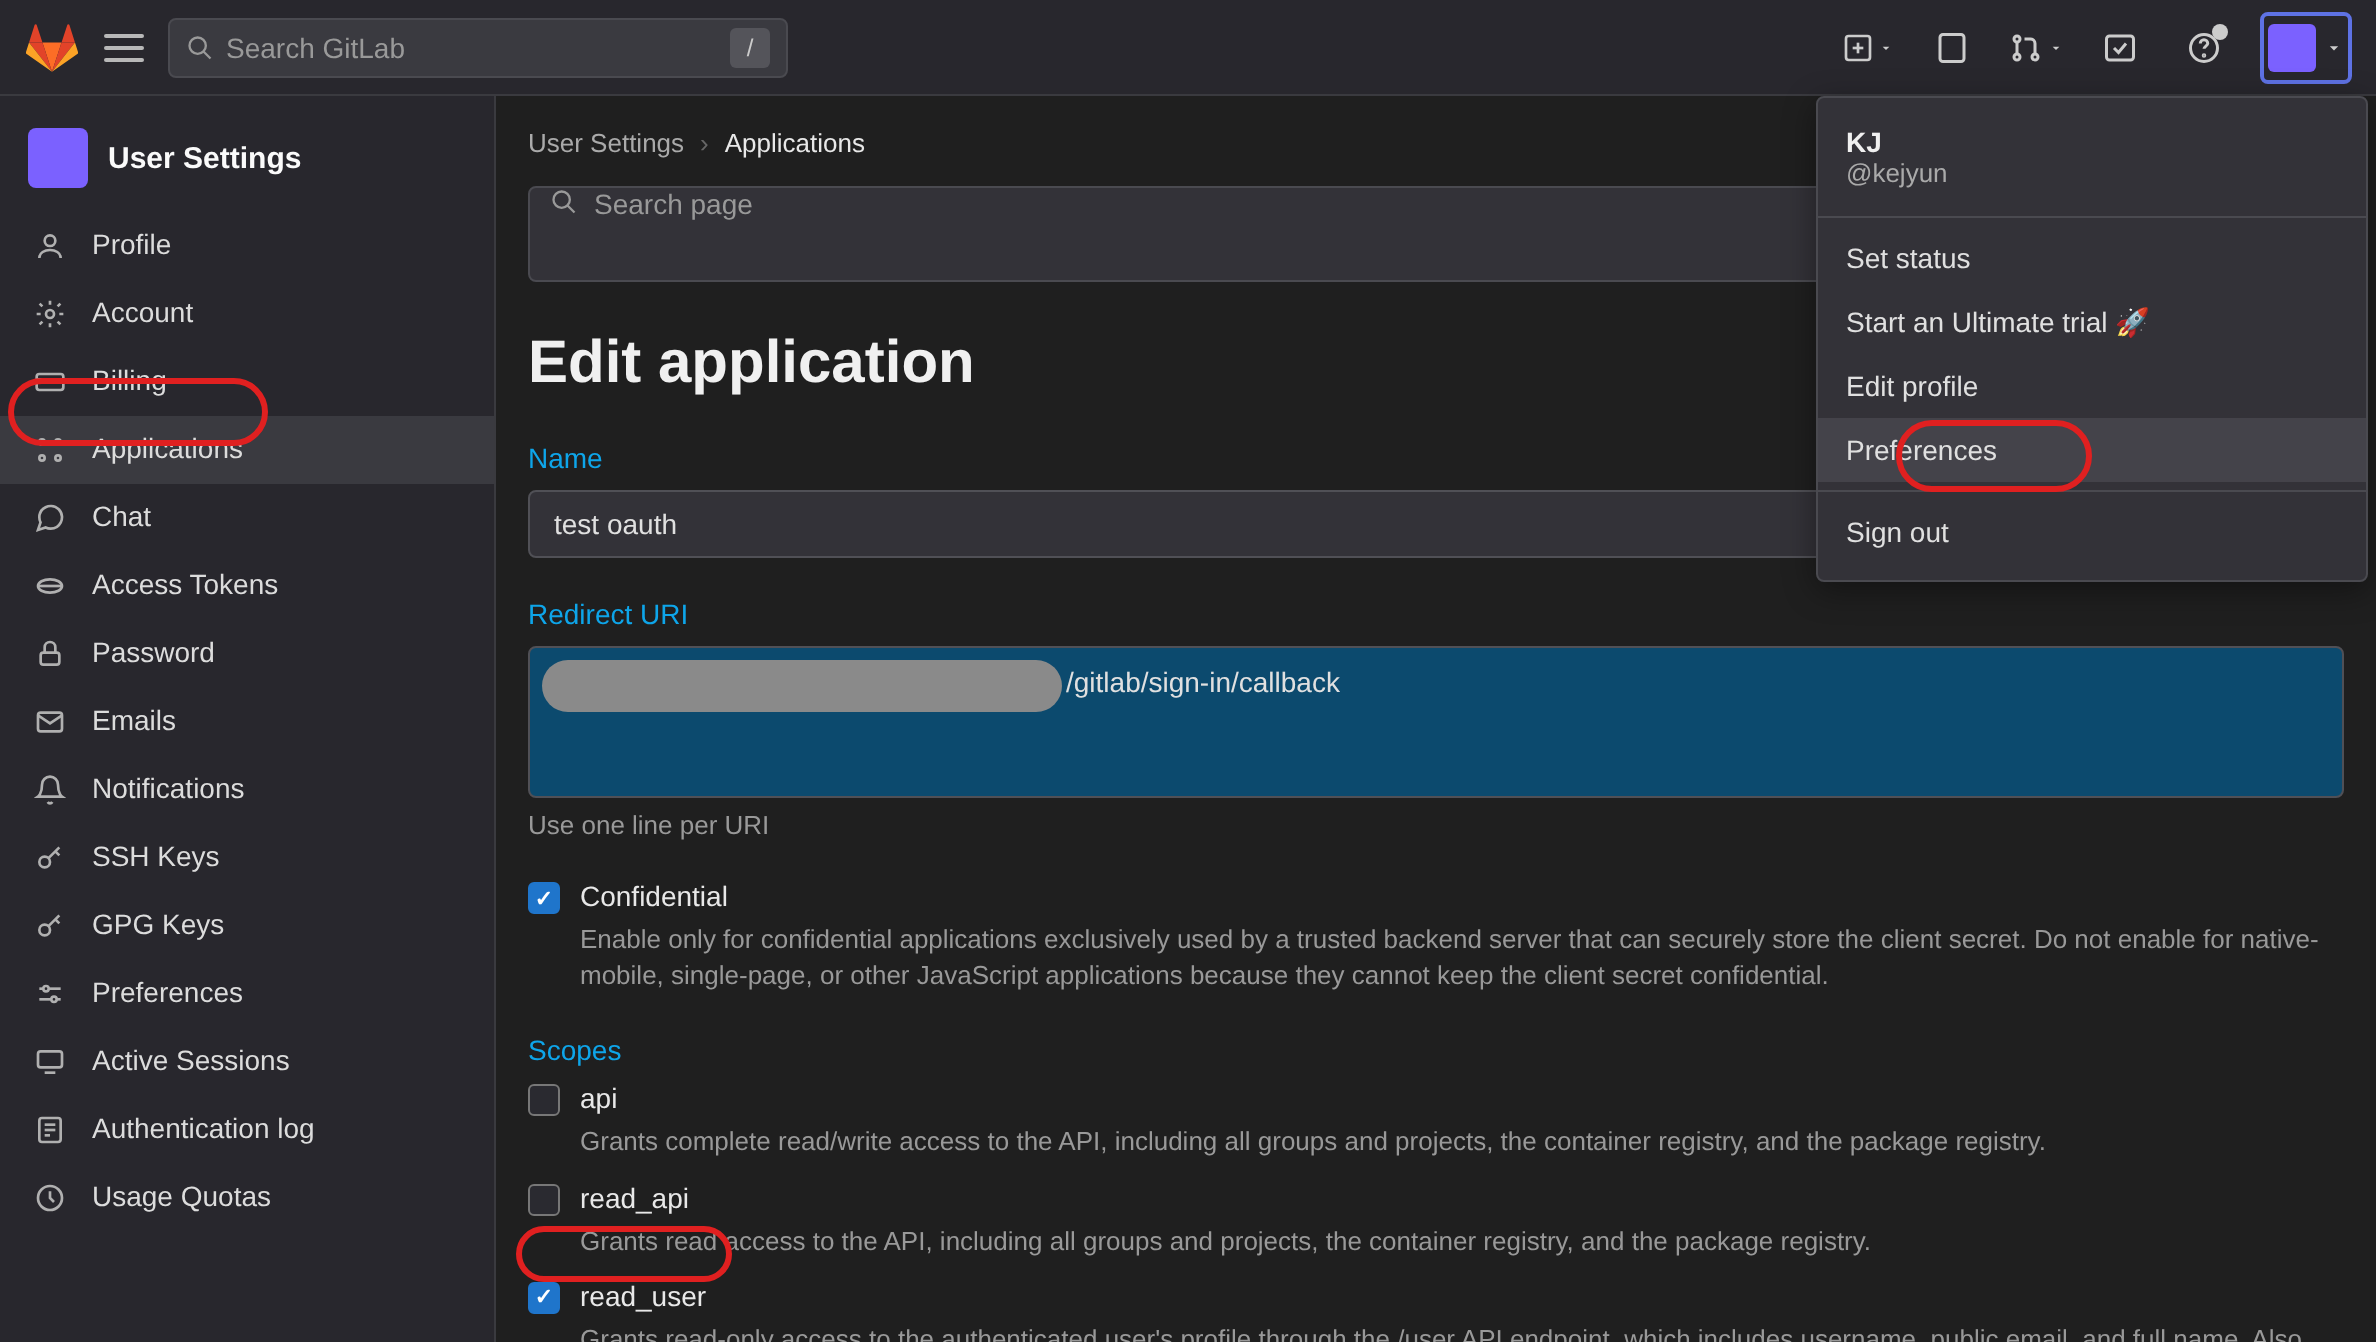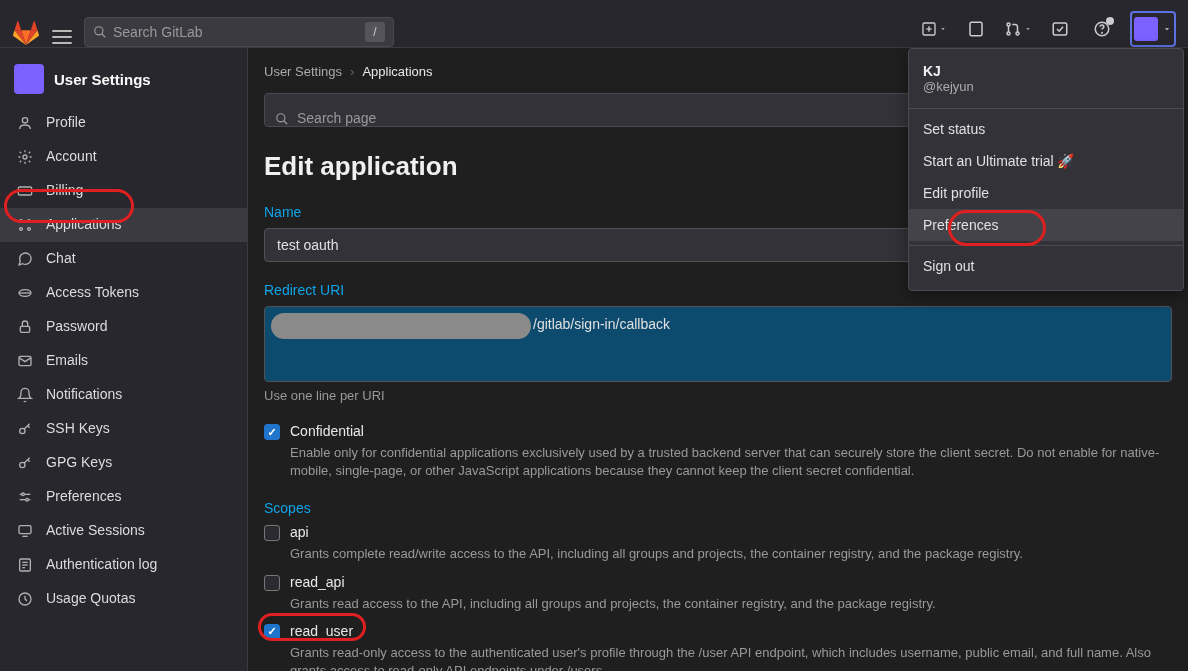--- a/index.html
+++ b/index.html
@@ -1,19 +1,19 @@
 <!DOCTYPE html>
 <html><head>
 <meta charset="utf-8">
 <style>
 * { box-sizing: border-box; margin: 0; padding: 0; }
 body { background: #1f1f1f; color: #e8e8e8; font-family: -apple-system, "Segoe UI", Helvetica, Arial, sans-serif; font-size: 14px; width: 1188px; height: 671px; overflow: hidden; position: relative; }
 
 
-.topbar { height: 48px; background: #28272d; display: flex; align-items: flex-end; padding: 0 12px; gap: 12px; border-bottom: 1px solid #3a3a3f; }
+.topbar { height: 48px; background: #28272d; display: flex; align-items: center; padding: 0 12px; gap: 12px; border-bottom: 1px solid #3a3a3f; }
 .logo { width: 28px; height: 28px; display: flex; align-items: center; justify-content: center; }
 .hamburger { width: 20px; height: 20px; display: flex; flex-direction: column; justify-content: center; gap: 4px; cursor: pointer; }
 .hamburger span { height: 2px; background: #b8b8b8; border-radius: 1px; }
 .search-box { flex: 0 0 310px; height: 30px; background: #3a3a40; border: 1px solid #4a4a50; border-radius: 4px; display: flex; align-items: center; padding: 0 8px; gap: 6px; color: #999; }
 .search-box .kbd { margin-left: auto; background: #54545a; color: #ccc; width: 20px; height: 20px; border-radius: 3px; display: flex; align-items: center; justify-content: center; font-size: 12px; }
 .topbar-right { margin-left: auto; display: flex; align-items: center; gap: 14px; }
 .top-icon { width: 28px; height: 28px; display: flex; align-items: center; justify-content: center; color: #ccc; cursor: pointer; position: relative; }
 .badge-dot { position: absolute; top: 2px; right: 2px; width: 8px; height: 8px; background: #ccc; border-radius: 50%; }
 .avatar-box { border: 2px solid #5e72e4; border-radius: 4px; padding: 2px; display: flex; align-items: center; gap: 4px; height: 36px; }
 .avatar { width: 24px; height: 24px; background: #7b61ff; border-radius: 3px; }
@@ -25,22 +25,22 @@
 .sidebar-header-title { font-weight: 600; font-size: 15px; color: #fafafa; }
 .side-item { display: flex; align-items: flex-start; gap: 12px; padding: 8px 16px; cursor: pointer; color: #dcdcdc; font-size: 14px; border-radius: 0; }
 .side-item.active { background: #3a3a40; }
 .side-icon { width: 18px; height: 18px; display: flex; align-items: center; justify-content: center; color: #b0b0b0; }
 
 
 .main { position: absolute; top: 48px; left: 248px; width: 940px; height: 623px; padding: 16px 16px 0 16px; overflow: hidden; }
 .breadcrumb { display: flex; align-items: center; gap: 8px; color: #aaa; font-size: 13px; margin-bottom: 14px; }
 .breadcrumb .sep { color: #666; }
 .breadcrumb .current { color: #e8e8e8; font-weight: 500; }
-.page-search { height: 34px; background: #333238; border: 1px solid #4a4a50; border-radius: 4px; display: flex; align-items: flex-end; padding: 0 10px; gap: 8px; color: #999; margin-bottom: 24px; }
-h1.title { font-size: 26px; font-weight: 700; color: #f0f0f0; margin-bottom: 22px; }
+.page-search { height: 48px; background: #333238; border: 1px solid #4a4a50; border-radius: 4px; display: flex; align-items: flex-start; padding: 0 10px; gap: 8px; color: #999; margin-bottom: 24px; }
+h1.title { font-size: 30px; font-weight: 700; color: #f0f0f0; margin-bottom: 22px; }
 .form-label { font-size: 14px; font-weight: 400; color: #0ea5e9; margin-bottom: 8px; display: block; }
 .form-input { width: 100%; height: 34px; background: #333238; border: 1px solid #505056; border-radius: 4px; padding: 0 12px; color: #e0e0e0; font-size: 14px; }
 .form-textarea { width: 100%; height: 76px; background: #0c4a6e; border: 1px solid #505056; border-radius: 4px; padding: 8px 12px; color: #e0e0e0; font-size: 14px; resize: none; position: relative; }
 .redact { position: absolute; left: 6px; top: 6px; width: 260px; height: 26px; background: #8a8a8a; border-radius: 14px; }
 .ta-text { position: absolute; left: 268px; top: 9px; color: #e0e0e0; }
 .helper { font-size: 13px; color: #999; margin-top: 6px; }
 .field { margin-bottom: 20px; }
 .check-row { display: flex; align-items: flex-start; gap: 10px; margin-bottom: 4px; }
 .checkbox { width: 16px; height: 16px; border: 1px solid #777; border-radius: 3px; background: #2a2a30; display: flex; align-items: center; justify-content: center; flex-shrink: 0; margin-top: 1px; }
 .checkbox.checked { background: #1f75cb; border-color: #1f75cb; }

